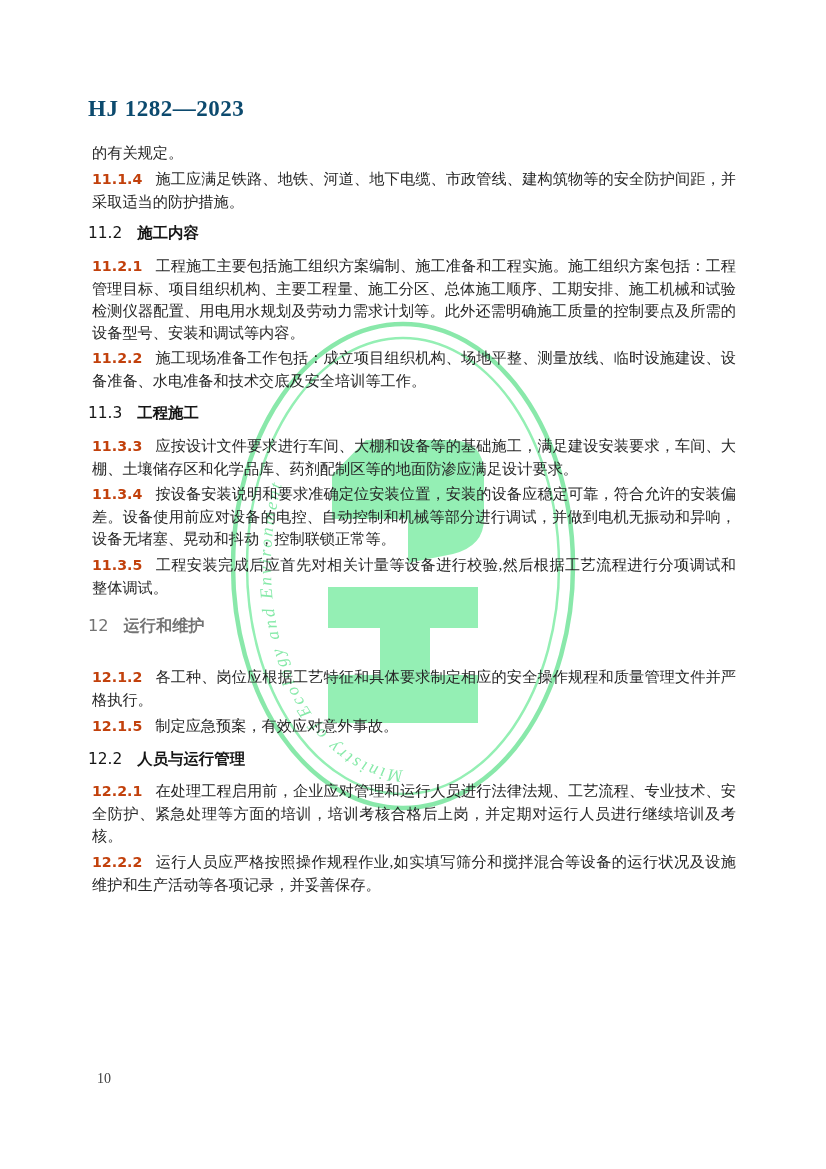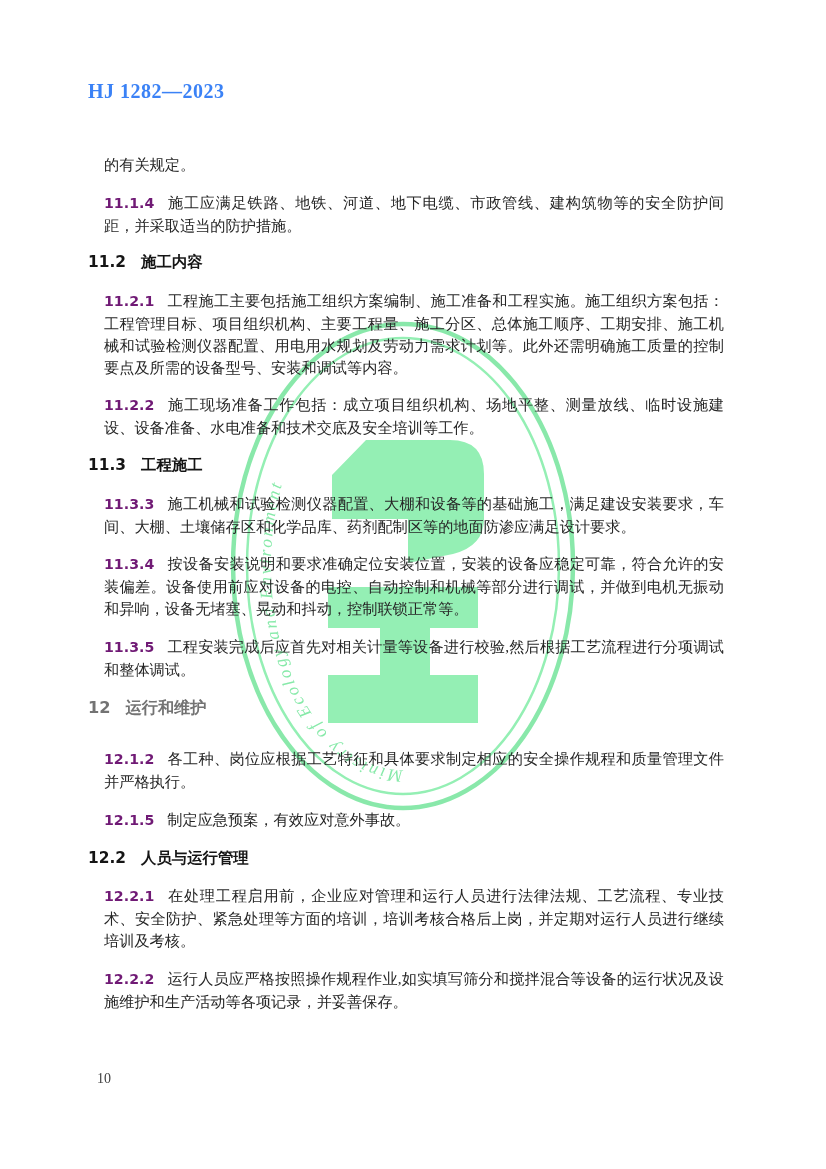--- a/index.html
+++ b/index.html
@@ -4,54 +4,54 @@
 <style>
   html,body{margin:0;padding:0;background:#ffffff;}
   .page{
     position:relative;
     width:826px;height:1169px;
     background:#ffffff;
     overflow:hidden;
     font-family:"Liberation Serif","DejaVu Serif",serif;
   }
   .doc-header{
-    position:absolute;left:88px;top:80px;
+    position:absolute;left:88px;top:96px;
     font-family:"Liberation Serif","DejaVu Serif",serif;
-    font-weight:bold;font-size:20px;color:#3b82f6;
+    font-weight:bold;font-size:23px;color:#0c4a6e;
     letter-spacing:0.5px;
   }
   .watermark{
     position:absolute;left:207px;top:310px;width:392px;height:512px;
     z-index:1;pointer-events:none;
   }
   .content{
     position:absolute;left:88px;top:138px;width:652px;
     z-index:2;
     font-size:15.2px;line-height:21.8px;color:#262626;
     text-align:justify;word-break:break-all;
   }
-  .content p{margin:16px;padding:0;}
+  .content p{margin:4px;padding:0;}
   .clause-num{
     font-family:"DejaVu Sans","Liberation Sans",sans-serif;
-    font-weight:700;font-size:14.2px;color:#701a75;
+    font-weight:700;font-size:14.2px;color:#c2410c;
     padding-right:13px;
   }
   .h2{
     font-family:"DejaVu Sans","Liberation Sans",sans-serif;
     font-weight:700;font-size:15.4px;color:#151515;
     margin:11px 0 10px 0 !important;
     text-align:left;
   }
   .h1{
     font-family:"DejaVu Sans","Liberation Sans",sans-serif;
     font-weight:700;font-size:16.2px;color:#737373;
     margin:17px 0 29px 0 !important;
     text-align:left;
   }
-  .h1 .head-num,.h2 .head-num{padding-right:15px;font-weight:700;margin-top:24px;}
+  .h1 .head-num,.h2 .head-num{padding-right:15px;font-weight:400;margin-top:24px;}
   .page-number{
     position:absolute;left:97px;top:1071px;z-index:2;
     font-size:14px;color:#404040;
     font-family:"Liberation Serif","DejaVu Serif",serif;
   }
 </style>
 </head>
 <body>
 
 <div class="page">
@@ -74,21 +74,21 @@
     </g>
   </svg>
 
   <div class="content" id="content-root">
       <p><span>的有关规定。</span></p>
       <p><span class="clause-num">11.1.4</span><span>施工应满足铁路、地铁、河道、地下电缆、市政管线、建构筑物等的安全防护间距，并采取适当的防护措施。</span></p>
       <p class="h2"><span class="head-num">11.2</span><span>施工内容</span></p>
       <p><span class="clause-num">11.2.1</span><span>工程施工主要包括施工组织方案编制、施工准备和工程实施。施工组织方案包括：工程管理目标、项目组织机构、主要工程量、施工分区、总体施工顺序、工期安排、施工机械和试验检测仪器配置、用电用水规划及劳动力需求计划等。此外还需明确施工质量的控制要点及所需的设备型号、安装和调试等内容。</span></p>
       <p><span class="clause-num">11.2.2</span><span>施工现场准备工作包括：成立项目组织机构、场地平整、测量放线、临时设施建设、设备准备、水电准备和技术交底及安全培训等工作。</span></p>
       <p class="h2"><span class="head-num">11.3</span><span>工程施工</span></p>
-      <p><span class="clause-num">11.3.3</span><span>施工机械和试验检测仪器配置、大棚和设备等的基础施工，满足建设安装要求，车间、大棚、土壤储存区和化学品库、药剂配制区等的地面防渗应满足设计要求。</span></p>
+      <p><span class="clause-num">11.3.3</span><span>应按设计文件要求进行车间、大棚和设备等的基础施工，满足建设安装要求，车间、大棚、土壤储存区和化学品库、药剂配制区等的地面防渗应满足设计要求。</span></p>
       <p><span class="clause-num">11.3.4</span><span>按设备安装说明和要求准确定位安装位置，安装的设备应稳定可靠，符合允许的安装偏差。设备使用前应对设备的电控、自动控制和机械等部分进行调试，并做到电机无振动和异响，设备无堵塞、晃动和抖动，控制联锁正常等。</span></p>
       <p><span class="clause-num">11.3.5</span><span>工程安装完成后应首先对相关计量等设备进行校验,然后根据工艺流程进行分项调试和整体调试。</span></p>
       <p class="h1"><span class="head-num">12</span><span>运行和维护</span></p>
       <p><span class="clause-num">12.1.2</span><span>各工种、岗位应根据工艺特征和具体要求制定相应的安全操作规程和质量管理文件并严格执行。</span></p>
       <p><span class="clause-num">12.1.5</span><span>制定应急预案，有效应对意外事故。</span></p>
       <p class="h2"><span class="head-num">12.2</span><span>人员与运行管理</span></p>
       <p><span class="clause-num">12.2.1</span><span>在处理工程启用前，企业应对管理和运行人员进行法律法规、工艺流程、专业技术、安全防护、紧急处理等方面的培训，培训考核合格后上岗，并定期对运行人员进行继续培训及考核。</span></p>
       <p><span class="clause-num">12.2.2</span><span>运行人员应严格按照操作规程作业,如实填写筛分和搅拌混合等设备的运行状况及设施维护和生产活动等各项记录，并妥善保存。</span></p>
     </div>
 

